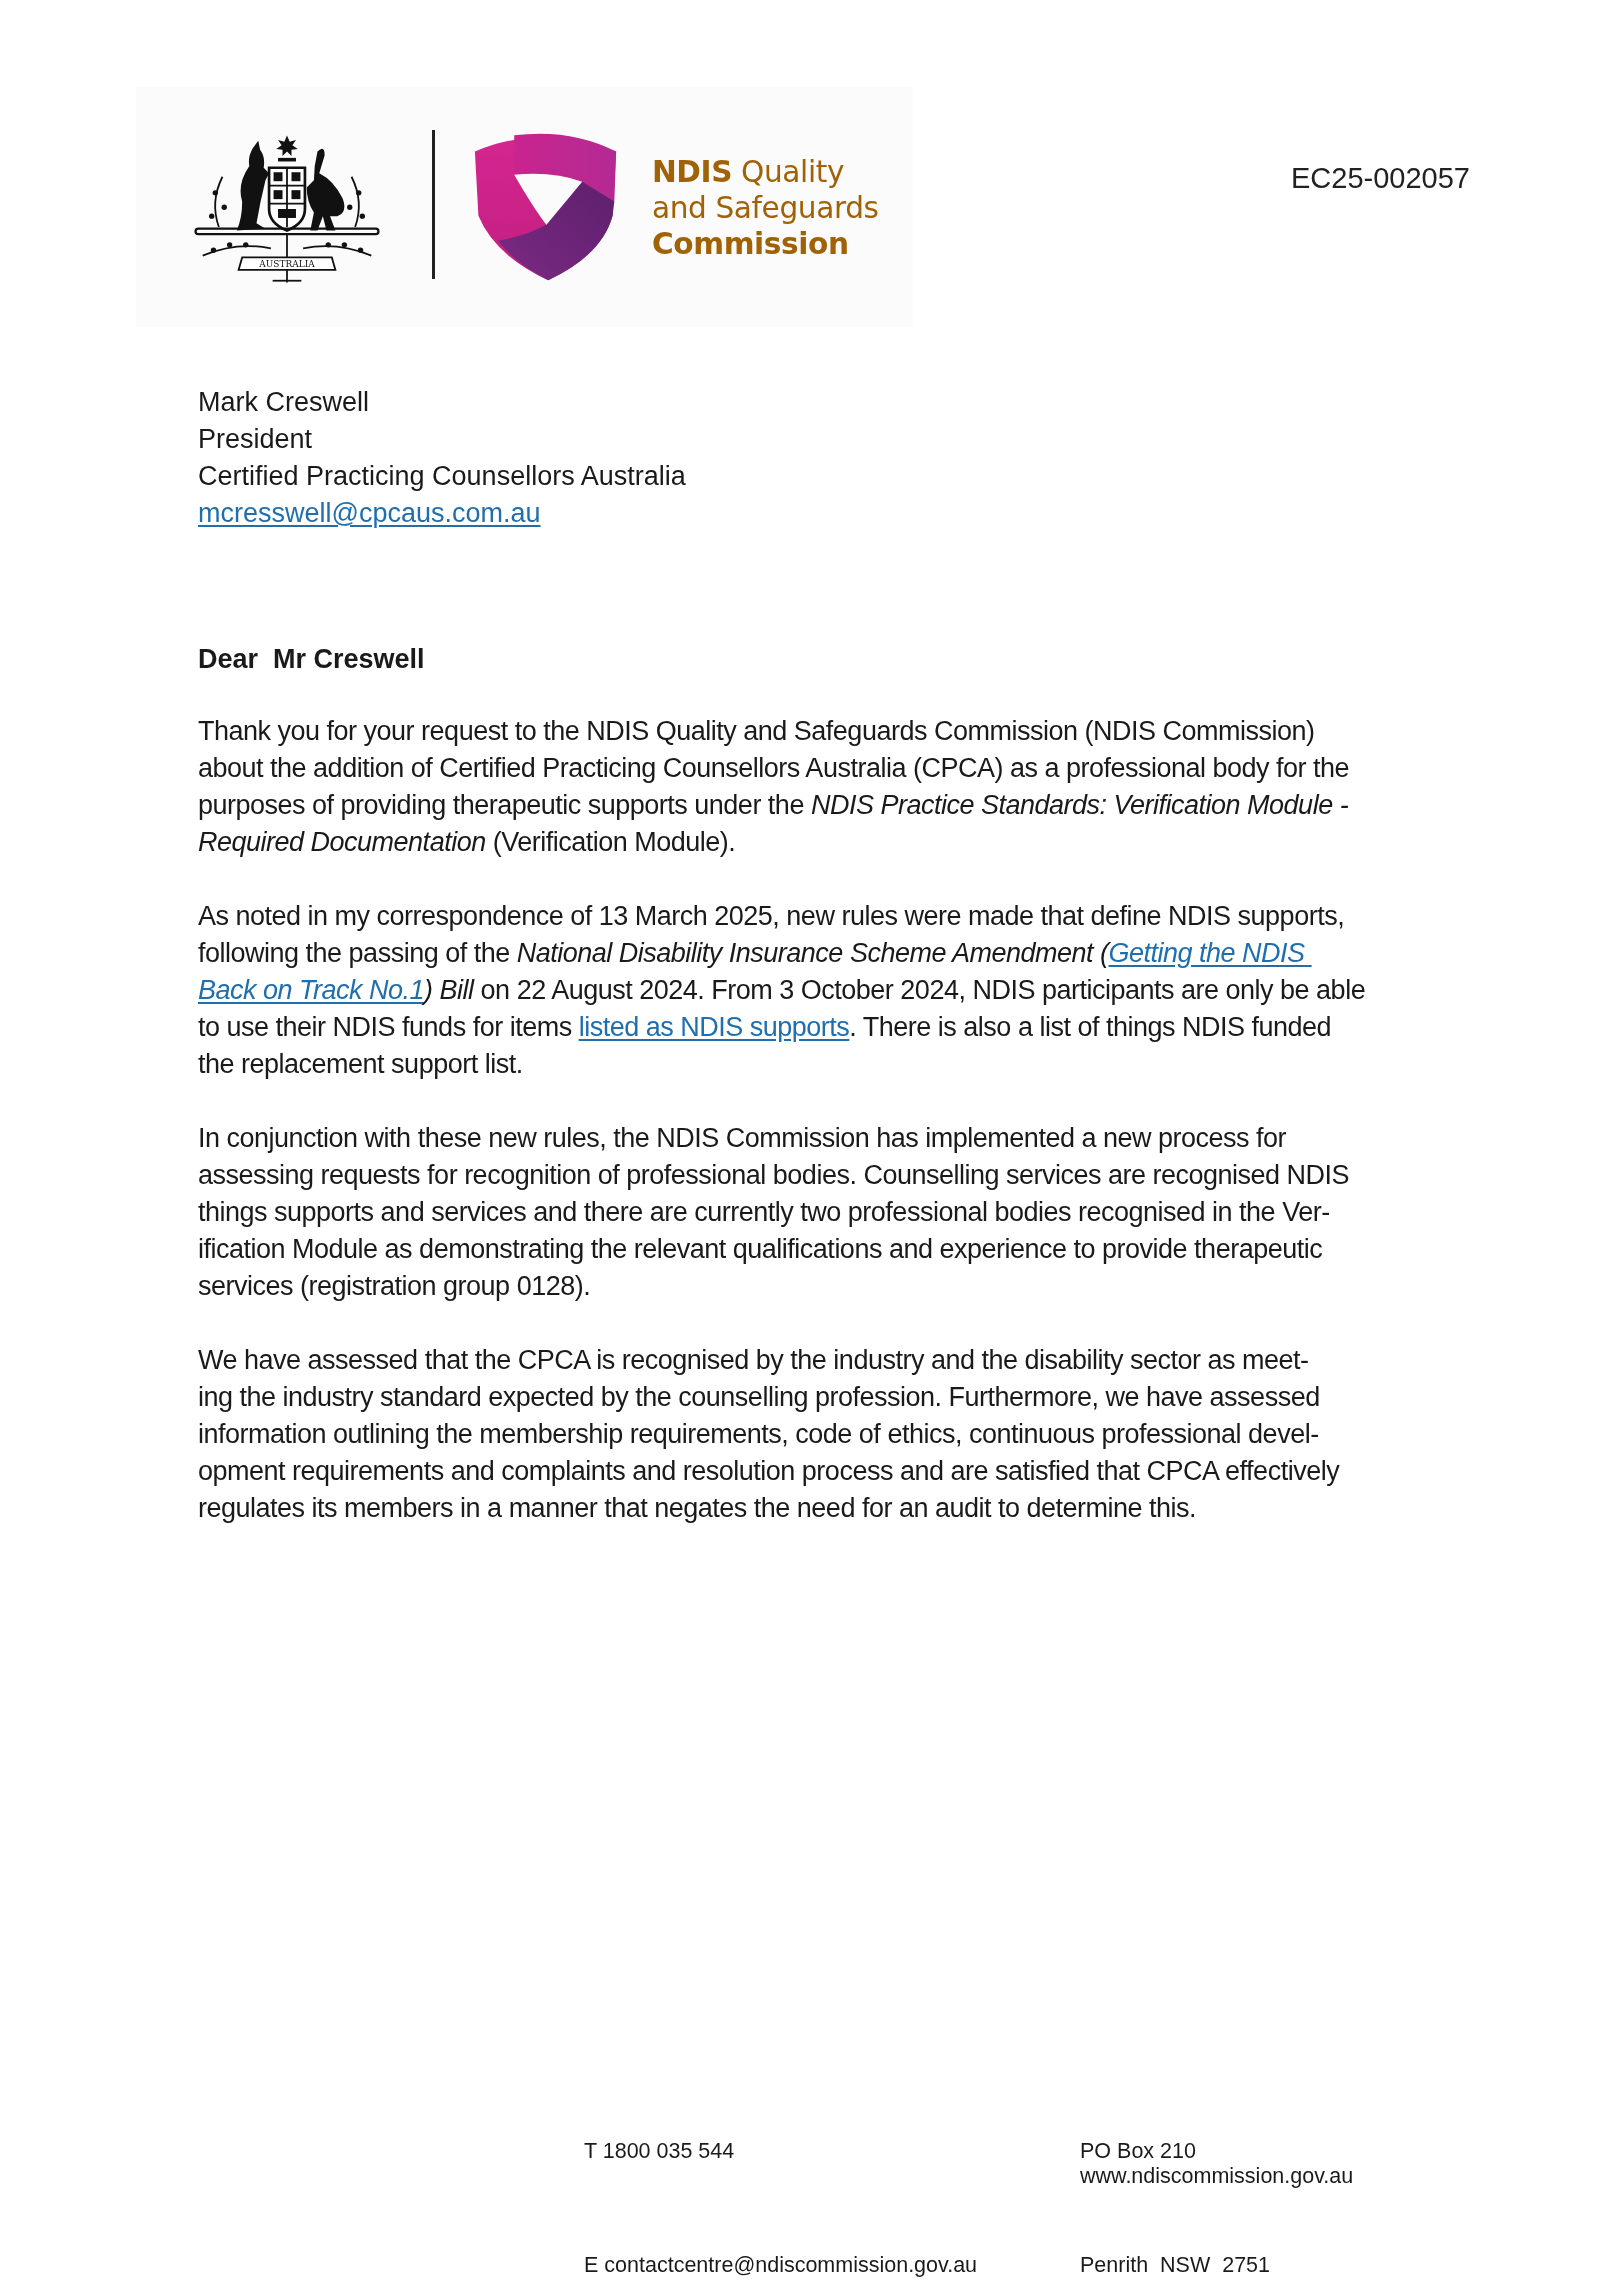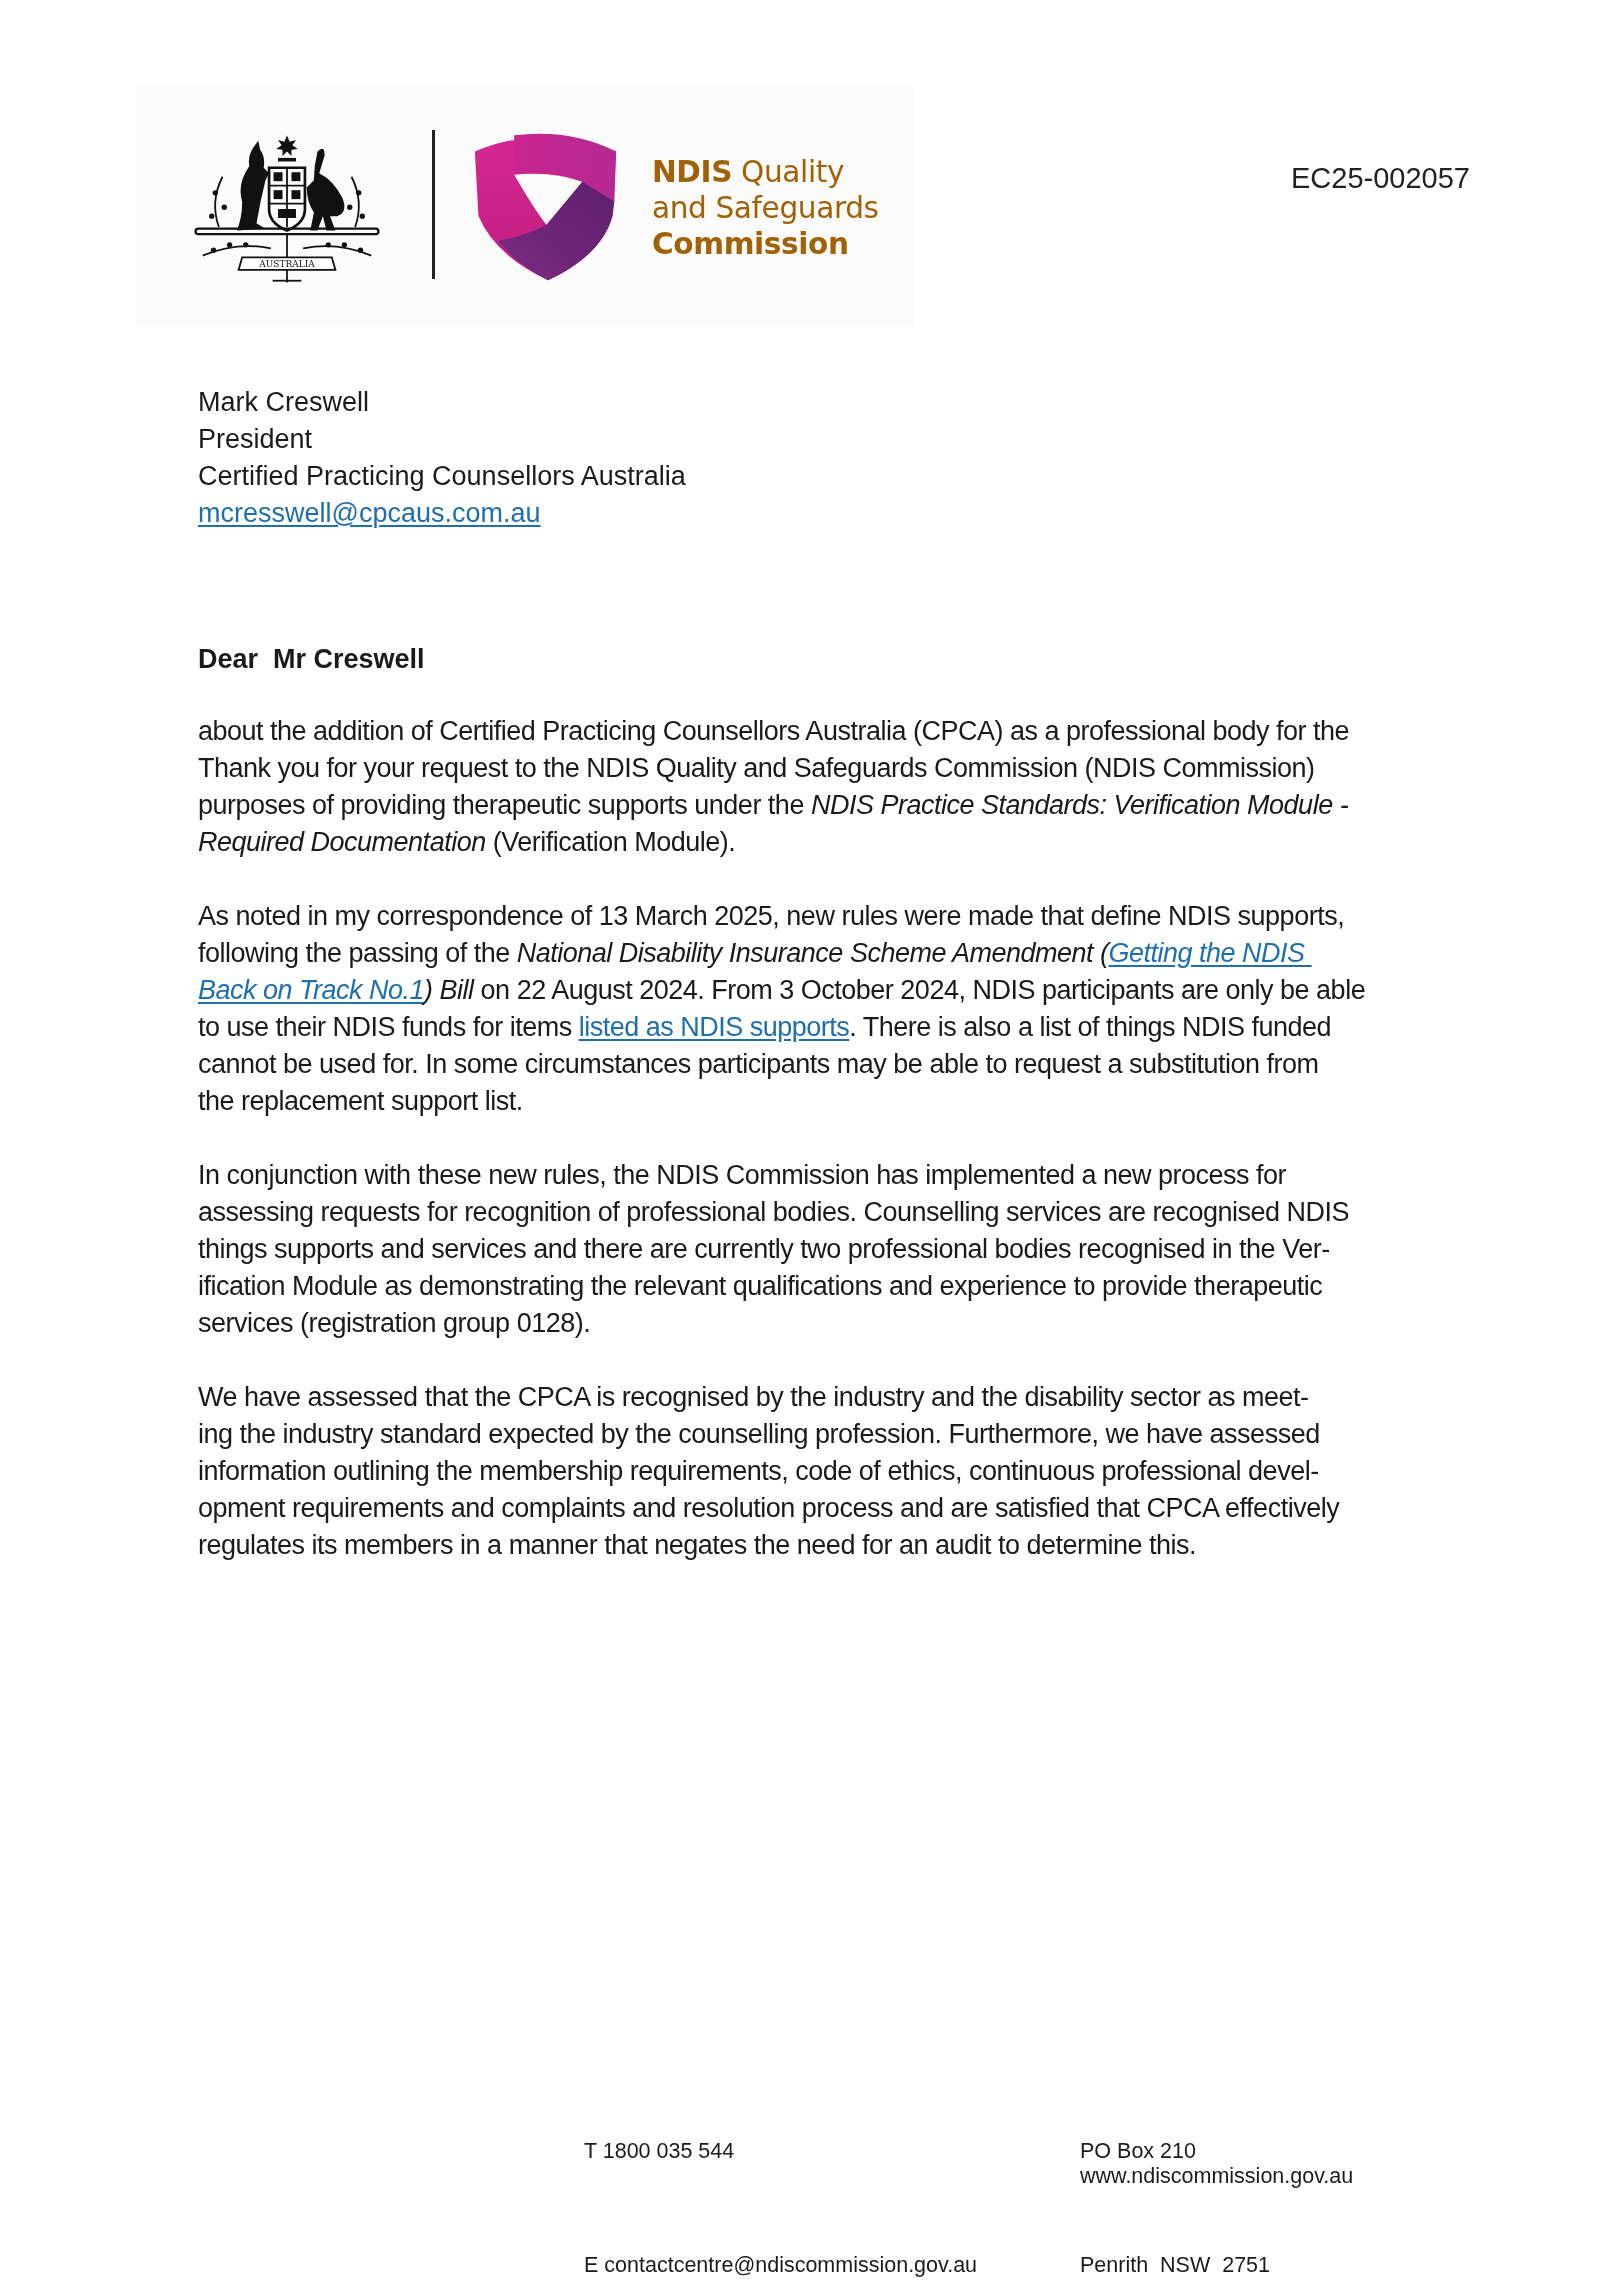--- a/index.html
+++ b/index.html
@@ -215,31 +215,30 @@
   <div>Mark Creswell</div>
   <div>President</div>
   <div>Certified Practicing Counsellors Australia</div>
   <div><a href="#">mcresswell@cpcaus.com.au</a></div>
 </div>
 
 <div class="salutation">Dear  Mr Creswell</div>
 
 <div class="body-text" id="letter-body">
     <div class="para">
+      <span class="line"><span>Thank you for your request to the NDIS Quality and Safeguards Commission (NDIS Commission)</span></span>
       <span class="line"><span>about the addition of Certified Practicing Counsellors Australia (CPCA) as a professional body for the</span></span>
-      <span class="line"><span>Thank you for your request to the NDIS Quality and Safeguards Commission (NDIS Commission)</span></span>
       <span class="line"><span>purposes of providing therapeutic supports under the </span><span class="it">NDIS Practice Standards: Verification Module -</span></span>
       <span class="line"><span class="it">Required Documentation</span><span> (Verification Module).</span></span>
     </div>
     <div class="para">
       <span class="line"><span>As noted in my correspondence of 13 March 2025, new rules were made that define NDIS supports,</span></span>
       <span class="line"><span>following the passing of the </span><span class="it">National Disability Insurance Scheme Amendment (</span><a href="#" class="it">Getting the NDIS </a></span>
       <span class="line"><a href="#" class="it">Back on Track No.1</a><span class="it">) Bill</span><span> on 22 August 2024. From 3 October 2024, NDIS participants are only be able</span></span>
       <span class="line"><span>to use their NDIS funds for items </span><a href="#">listed as NDIS supports</a><span>. There is also a list of things NDIS funded</span></span>
-      <span class="line"><span>cannot be used for. In some circumstances participants may be able to request a substitution from</span></span>
       <span class="line"><span>the replacement support list.</span></span>
     </div>
     <div class="para">
       <span class="line"><span>In conjunction with these new rules, the NDIS Commission has implemented a new process for</span></span>
       <span class="line"><span>assessing requests for recognition of professional bodies. Counselling services are recognised NDIS</span></span>
       <span class="line"><span>things supports and services and there are currently two professional bodies recognised in the Ver-</span></span>
       <span class="line"><span>ification Module as demonstrating the relevant qualifications and experience to provide therapeutic</span></span>
       <span class="line"><span>services (registration group 0128).</span></span>
     </div>
     <div class="para">

